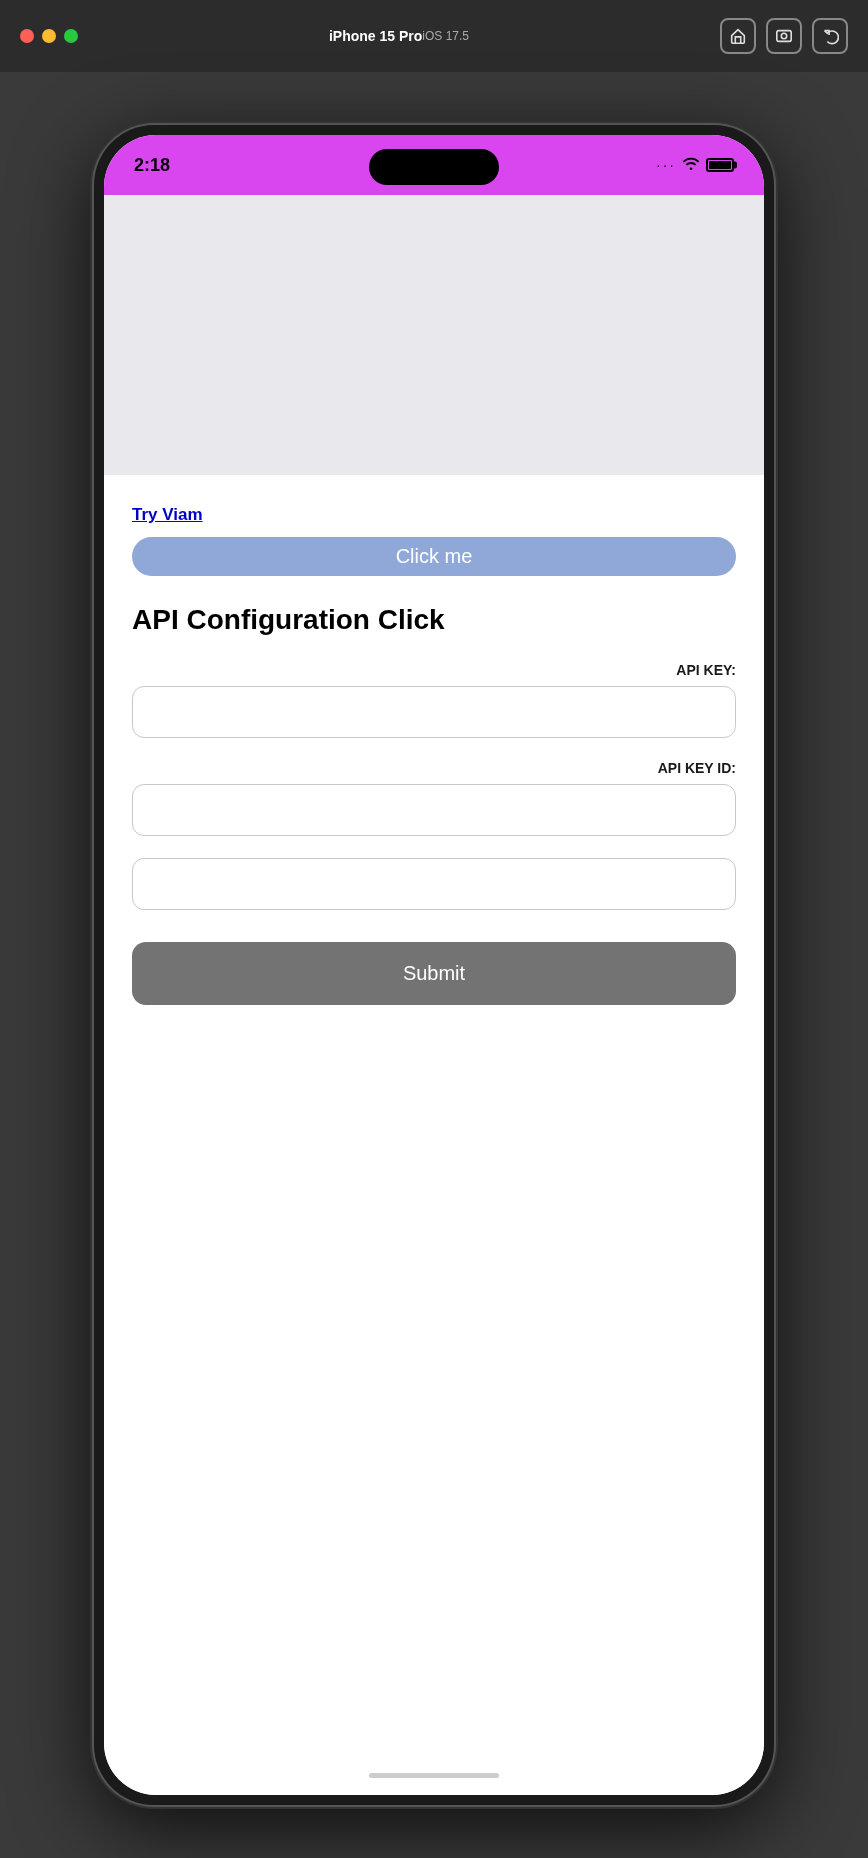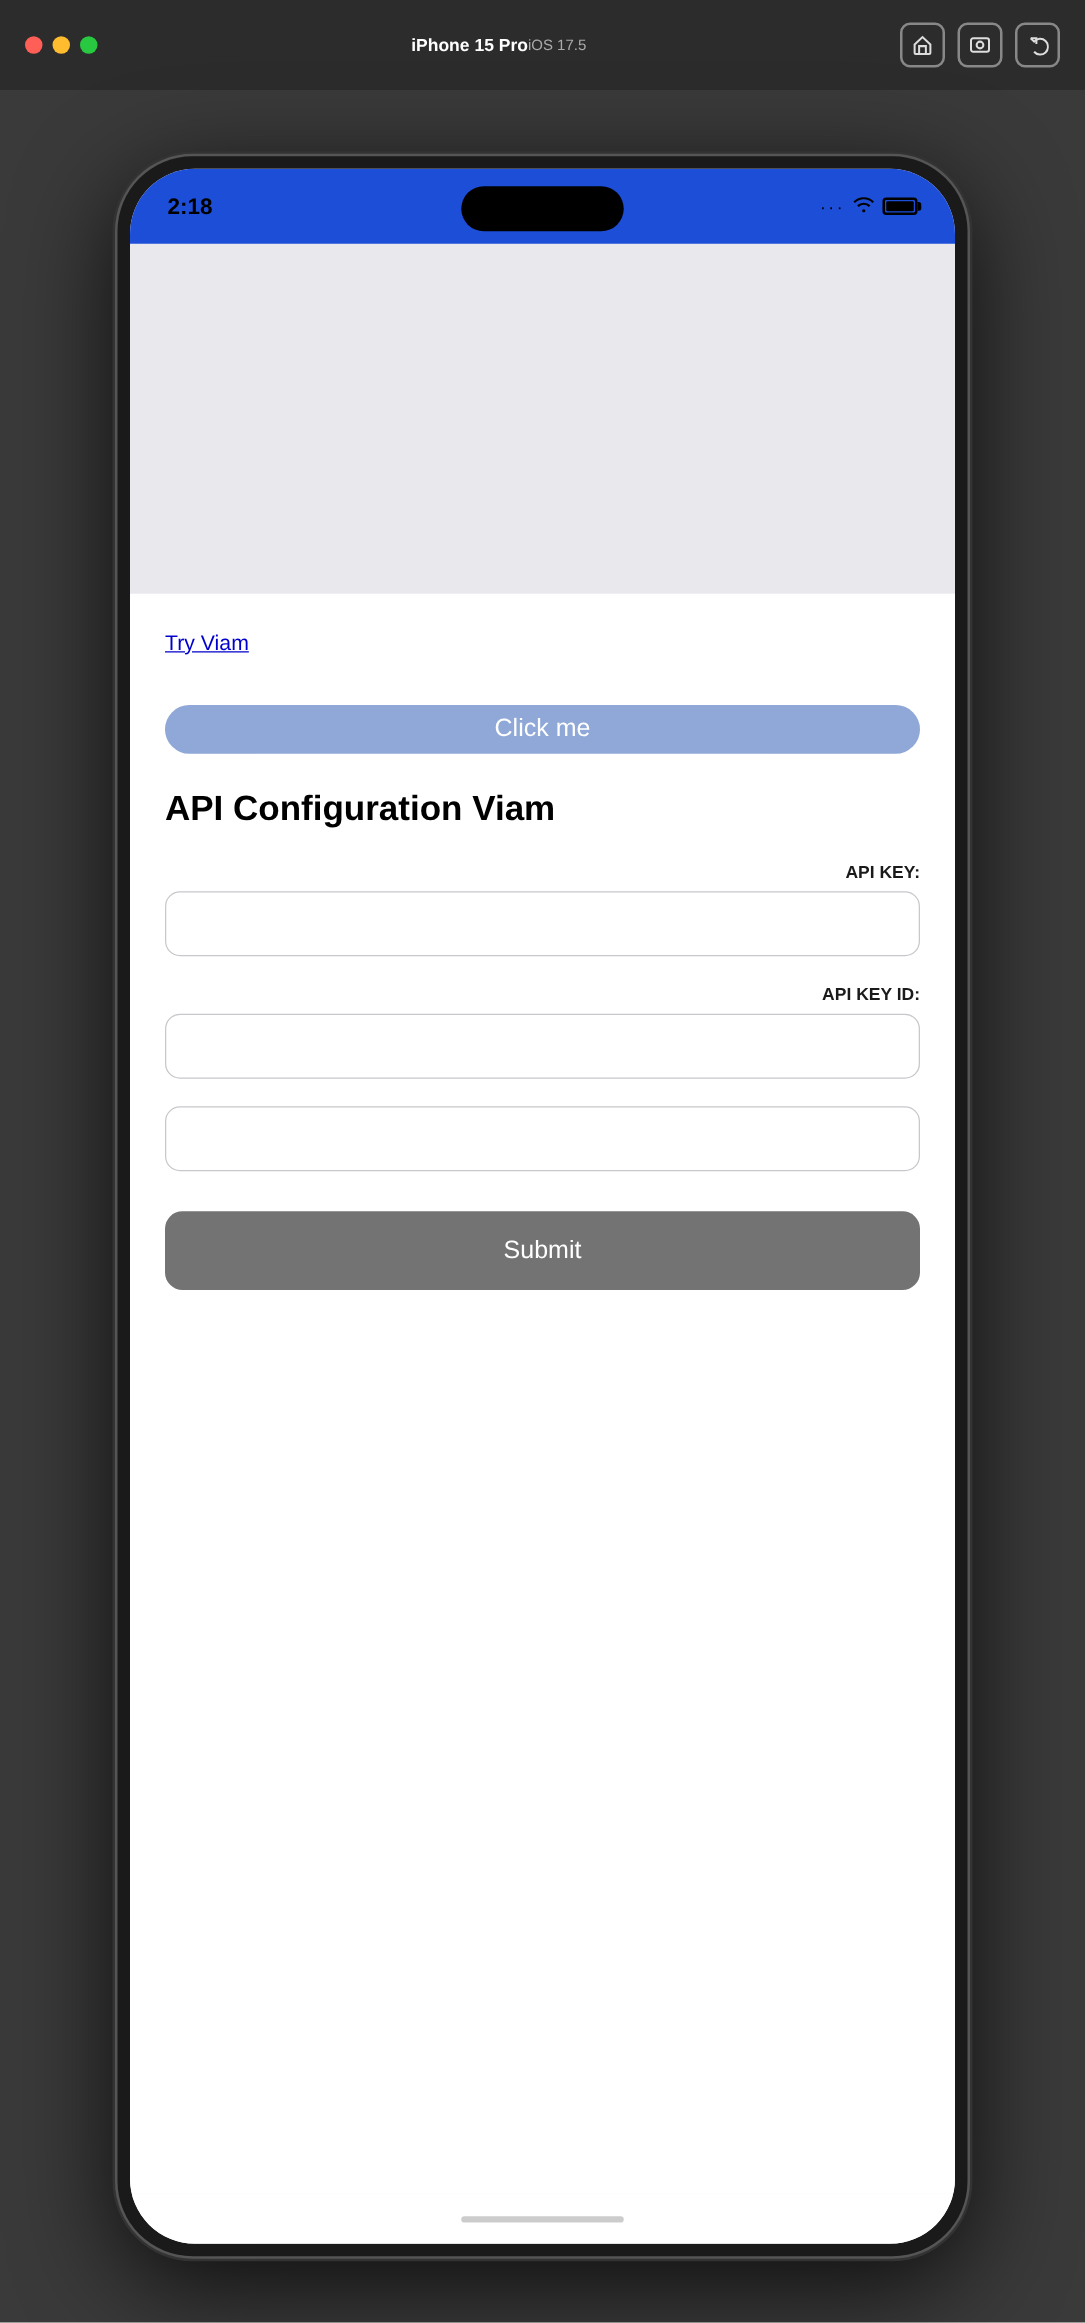--- a/index.html
+++ b/index.html
@@ -122,21 +122,21 @@
       background: #f2f2f7;
       border-radius: 52px;
       overflow: hidden;
       display: flex;
       flex-direction: column;
     }
 
     
     .status-bar {
       height: 60px;
-      background: #1d4ed8;
+      background: #d946ef;
       display: flex;
       align-items: center;
       padding: 0 30px;
       position: relative;
       flex-shrink: 0;
     }
 
     .status-time {
       font-size: 18px;
       font-weight: 600;
@@ -213,23 +213,23 @@
       flex: 1;
       background: #fff;
       padding: 30px 28px;
       overflow-y: auto;
     }
 
     .try-viam-link {
       color: #0000cc;
       text-decoration: underline;
       font-size: 17px;
-      font-weight: 400;
+      font-weight: 700;
       display: inline-block;
-      margin-bottom: 39px;
+      margin-bottom: 12px;
       cursor: pointer;
     }
 
     .click-me-button {
       width: 100%;
       padding: 8px;
       background: #8fa8d8;
       color: #fff;
       font-size: 20px;
       font-weight: 400;
@@ -359,21 +359,21 @@
       </div>
 
       <div class="top-area"></div>
 
       <div class="content-area">
 
         <a class="try-viam-link">Try Viam</a>
 
         <button class="click-me-button">Click me</button>
 
-        <h1 class="form-title">API Configuration Viam</h1>
+        <h1 class="form-title">API Configuration Click</h1>
 
         <div class="field-group">
           <label class="field-label">API KEY:</label>
           <input class="field-input" type="text" style="">
         </div>
 
         <div class="field-group">
           <label class="field-label">API KEY ID:</label>
           <input class="field-input" type="text" style="">
         </div>

